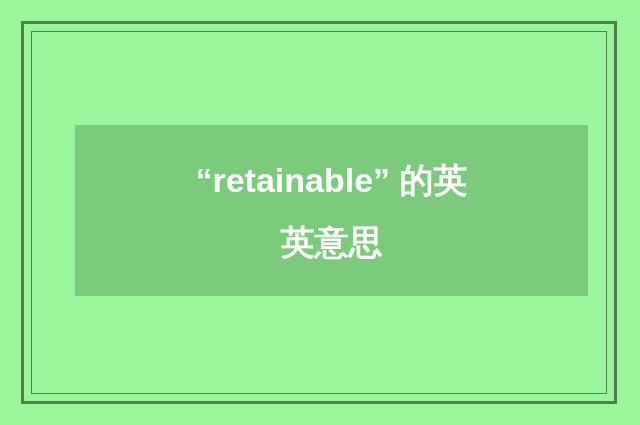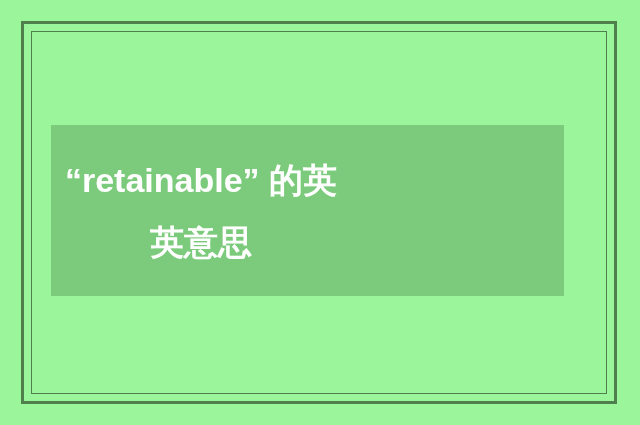--- a/index.html
+++ b/index.html
@@ -39,27 +39,28 @@
     top: 31px;
     right: 33px;
     bottom: 31px;
     border: 1px solid #4e7f4c;
     box-sizing: border-box;
   }
 
   
   #title-panel {
     position: absolute;
-    left: 51px;
+    left: 75px;
     top: 125px;
     width: 513px;
     height: 171px;
     background: #7ccb7c;
     display: flex;
     align-items: center;
+    justify-content: center;
     box-sizing: border-box;
   }
 
   #title-text {
     color: #ffffff;
     font-size: 34px;
     font-weight: bold;
     line-height: 62px;
     text-align: center;
     letter-spacing: 0px;

